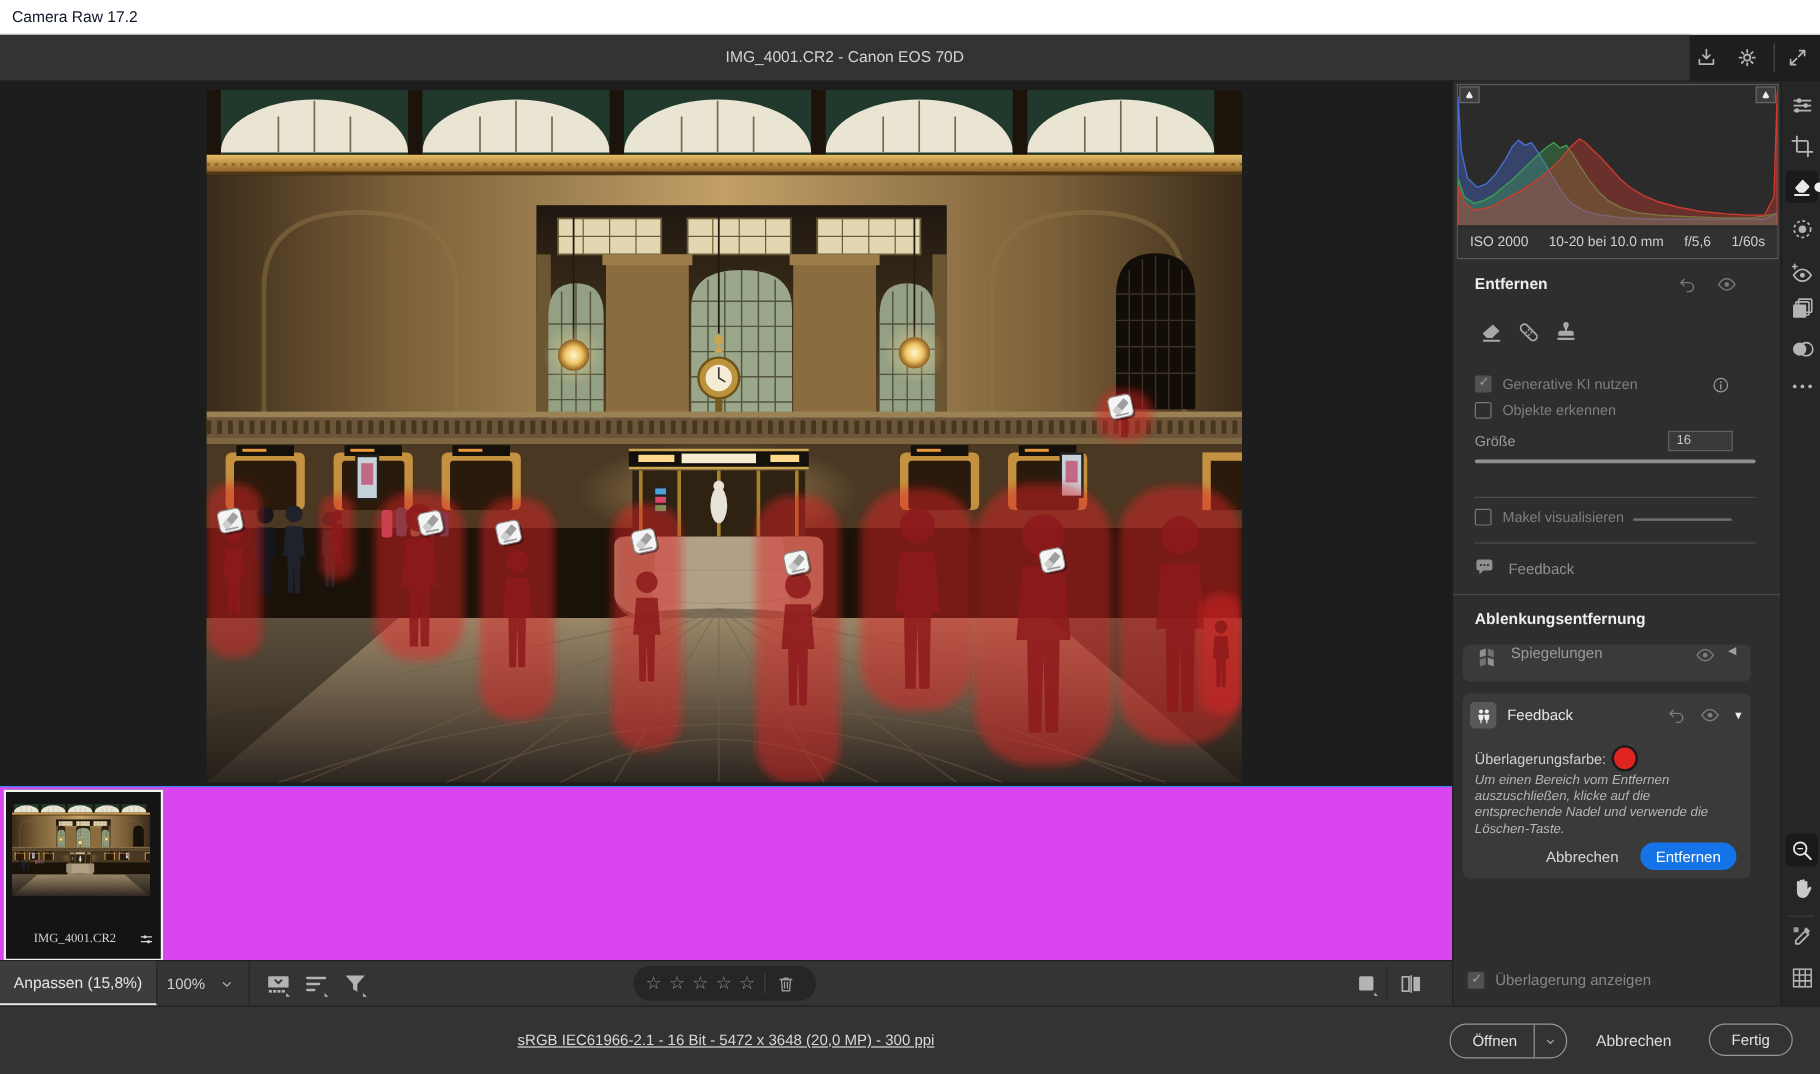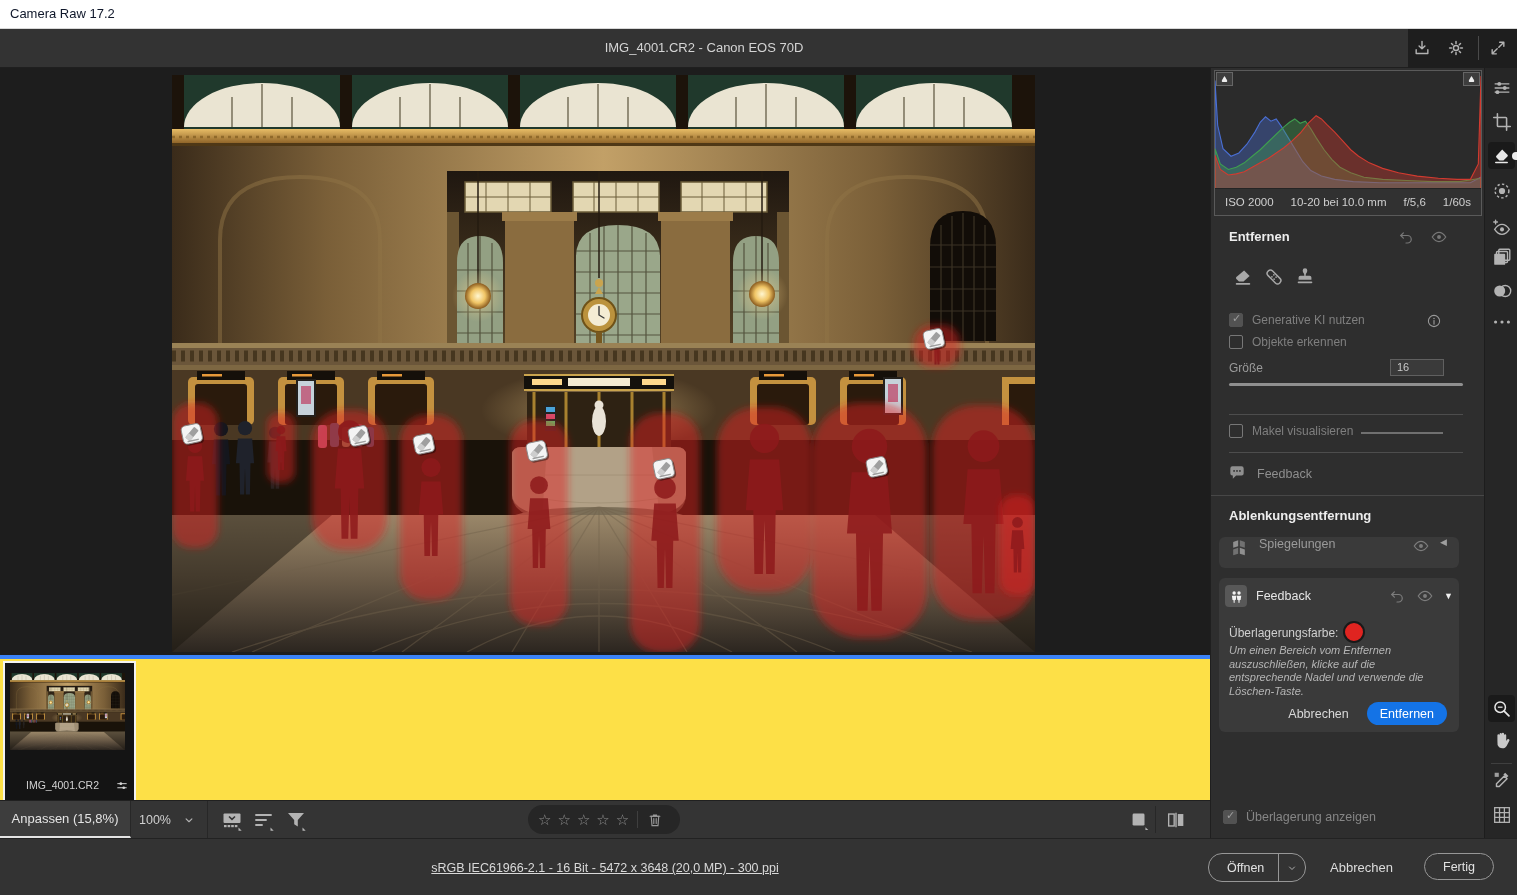--- a/index.html
+++ b/index.html
@@ -12,21 +12,21 @@
   
   .os-bar{position:absolute;left:0;top:0;width:1517px;height:29px;background:#ffffff;border-bottom:1px solid #d8d8d8;box-sizing:border-box;}
   .os-title{position:absolute;left:10px;top:6px;font-size:13px;color:#0f172a;}
   .doc-bar{position:absolute;left:0;top:29px;width:1408px;height:39px;background:#333333;border-bottom:1px solid #1f1f1f;box-sizing:border-box;}
   .doc-title{position:absolute;left:0;width:100%;top:11px;text-align:center;font-size:13px;color:#d4d4d4;}
   .hdr-ic{position:absolute;top:9px;width:20px;height:20px;cursor:pointer;}
   .hdr-sep{position:absolute;top:7px;width:1px;height:24px;background:#4a4a4a;}
   
   .canvas{position:absolute;left:0;top:68px;width:1210px;height:587px;background:#1d1d1d;}
   .photo{position:absolute;left:172px;top:7px;width:863px;height:577px;}
-  .filmstrip{position:absolute;left:0;top:655px;width:1210px;height:145px;background:#fde047;border-top:4px solid #3b82f6;box-sizing:border-box;}
+  .filmstrip{position:absolute;left:0;top:655px;width:1210px;height:145px;background:#d946ef;border-top:1px solid #3b82f6;box-sizing:border-box;font-family:Liberation Serif, serif;}
   .thumb{position:absolute;left:3px;top:2px;width:129px;height:139px;border:2px solid #f2f2f2;background:#141414;}
   .thumb-img{position:absolute;left:5px;top:10px;width:115px;height:77px;}
   .thumb-name{position:absolute;left:0;right:14px;bottom:11px;text-align:center;font-size:10.5px;color:#d2d2d2;}
   .thumb-badge{position:absolute;right:5px;bottom:9px;width:14px;height:14px;}
   
   .toolbar{position:absolute;left:0;top:800px;width:1210px;height:38px;background:#343434;border-top:1px solid #202020;box-sizing:border-box;padding-left:19px;}
   .view-tab{position:absolute;left:0;top:0;width:131px;height:37px;background:#3d3d3d;border-right:1px solid #272727;border-bottom:2px solid #e4e4e4;box-sizing:border-box;display:grid;place-items:center;font-size:13px;color:#e4e4e4;cursor:pointer;}
   .zoom-val{position:absolute;left:131px;top:0;width:48px;height:37px;display:grid;place-items:center;font-size:12.5px;color:#cfcfcf;cursor:pointer;}
   .tb-chev{position:absolute;left:182px;top:12px;width:14px;height:14px;color:#9f9f9f;cursor:pointer;}
   .tb-sep{position:absolute;top:0;width:1px;height:37px;background:#272727;}

